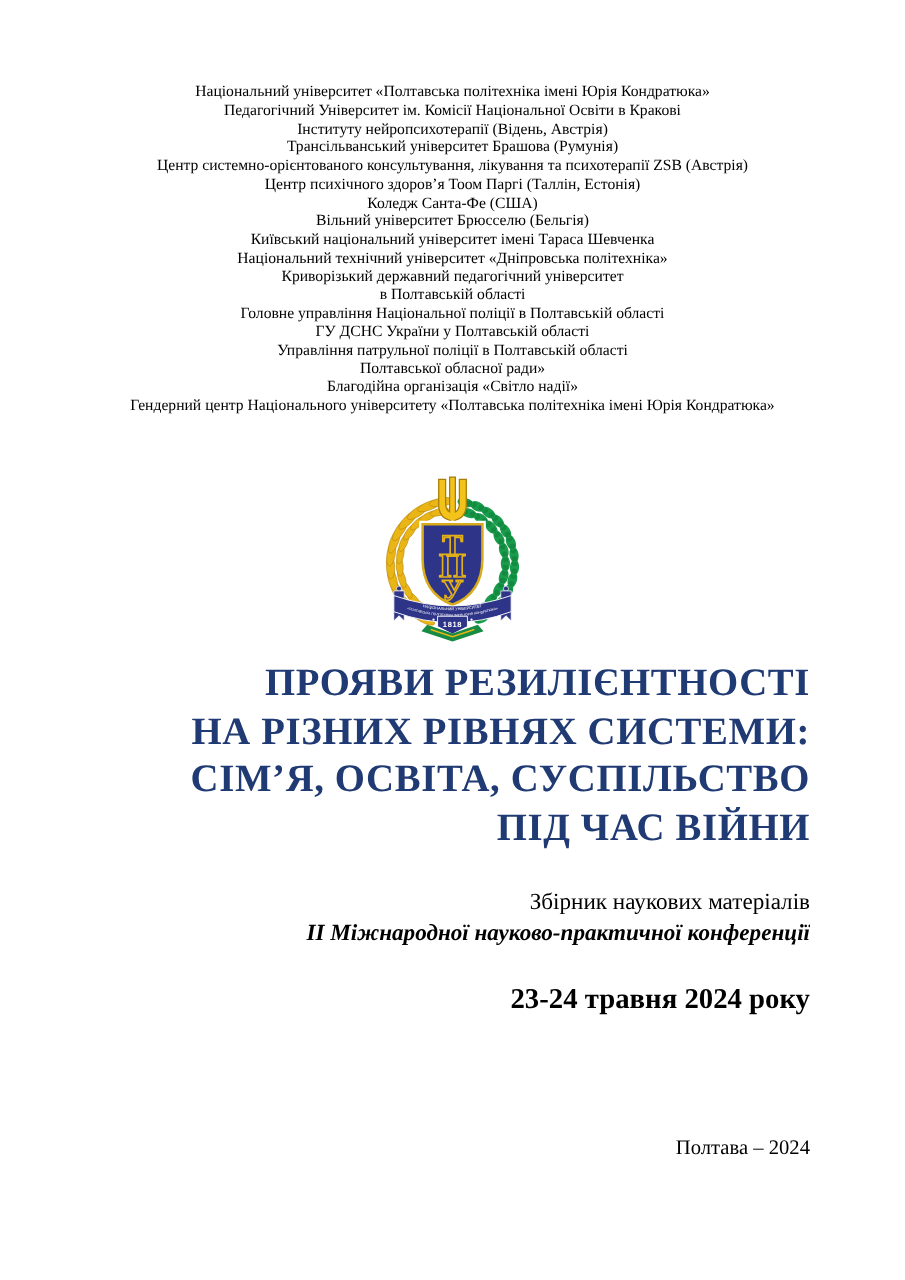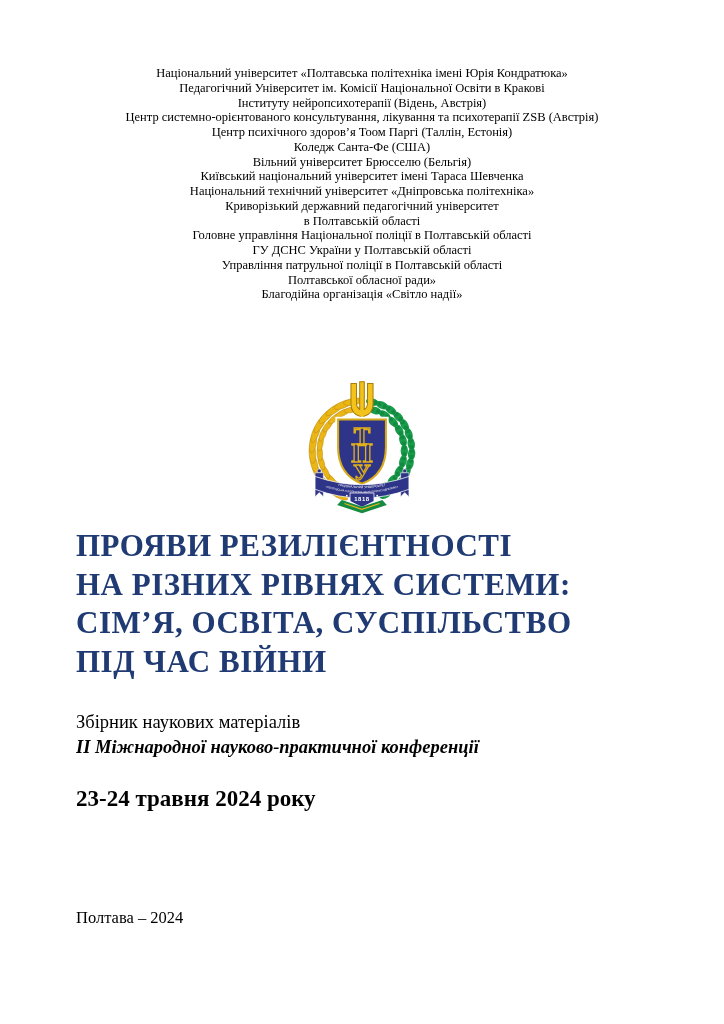--- a/index.html
+++ b/index.html
@@ -29,62 +29,64 @@
     left: 50%;
     transform: translateX(-50%);
     width: 138px;
     height: 140px;
   }
   .title-block {
     position: absolute;
     top: 527px;
     left: 0;
     right: 0;
-    text-align: left;
+    text-align: right;
     font-weight: bold;
     font-size: 31px;
     line-height: 38.5px;
     letter-spacing: 0.5px;
     color: #203a73;
   }
   .title-line { white-space: nowrap; }
   .centered-abs {
     position: absolute;
     left: 0;
     right: 0;
-    text-align: left;
+    text-align: right;
     white-space: nowrap;
   }
   .subtitle-1 { top: 712px; font-size: 18.5px; }
   .subtitle-2 { top: 737px; font-size: 18.5px; font-weight: bold; font-style: italic; }
   .date-line  { top: 786px; font-size: 23px;  font-weight: bold; }
   .footer-line{ top: 876px; font-size: 16.5px; margin-top: 32px; }
 </style>
 </head>
 <body>
 
 <div class="page">
 
   <div class="institutions">
       <div class="inst-line">Національний університет «Полтавська політехніка імені Юрія Кондратюка»</div>
       <div class="inst-line">Педагогічний Університет ім. Комісії Національної Освіти в Кракові</div>
       <div class="inst-line">Інституту нейропсихотерапії (Відень, Австрія)</div>
+      <div class="inst-line">Трансільванський університет Брашова (Румунія)</div>
       <div class="inst-line">Центр системно-орієнтованого консультування, лікування та психотерапії ZSB (Австрія)</div>
       <div class="inst-line">Центр психічного здоров’я Тоом Паргі (Таллін, Естонія)</div>
       <div class="inst-line">Коледж Санта-Фе (США)</div>
       <div class="inst-line">Вільний університет Брюсселю (Бельгія)</div>
       <div class="inst-line">Київський національний університет імені Тараса Шевченка</div>
       <div class="inst-line">Національний технічний університет «Дніпровська політехніка»</div>
       <div class="inst-line">Криворізький державний педагогічний університет</div>
       <div class="inst-line">в Полтавській області</div>
       <div class="inst-line">Головне управління Національної поліції в Полтавській області</div>
       <div class="inst-line">ГУ ДСНС України у Полтавській області</div>
       <div class="inst-line">Управління патрульної поліції в Полтавській області</div>
       <div class="inst-line">Полтавської обласної ради»</div>
       <div class="inst-line">Благодійна організація «Світло надії»</div>
+      <div class="inst-line">Гендерний центр Національного університету «Полтавська політехніка імені Юрія Кондратюка»</div>
     </div>
 
   <div class="logo-wrap">
     <svg viewBox="0 0 150 152" width="138" height="140">
 
       <g id="wreath-gold">
           <ellipse cx="49.6" cy="127.7" rx="11" ry="3.6" transform="rotate(208.0 49.6 127.7)" fill="#eab616" stroke="#b8860b" stroke-width="0.5"></ellipse>
           <ellipse cx="40.4" cy="121.5" rx="11" ry="3.6" transform="rotate(219.8 40.4 121.5)" fill="#eab616" stroke="#b8860b" stroke-width="0.5"></ellipse>
           <ellipse cx="32.6" cy="113.5" rx="11" ry="3.6" transform="rotate(231.7 32.6 113.5)" fill="#eab616" stroke="#b8860b" stroke-width="0.5"></ellipse>
           <ellipse cx="26.7" cy="104.1" rx="11" ry="3.6" transform="rotate(243.5 26.7 104.1)" fill="#eab616" stroke="#b8860b" stroke-width="0.5"></ellipse>

